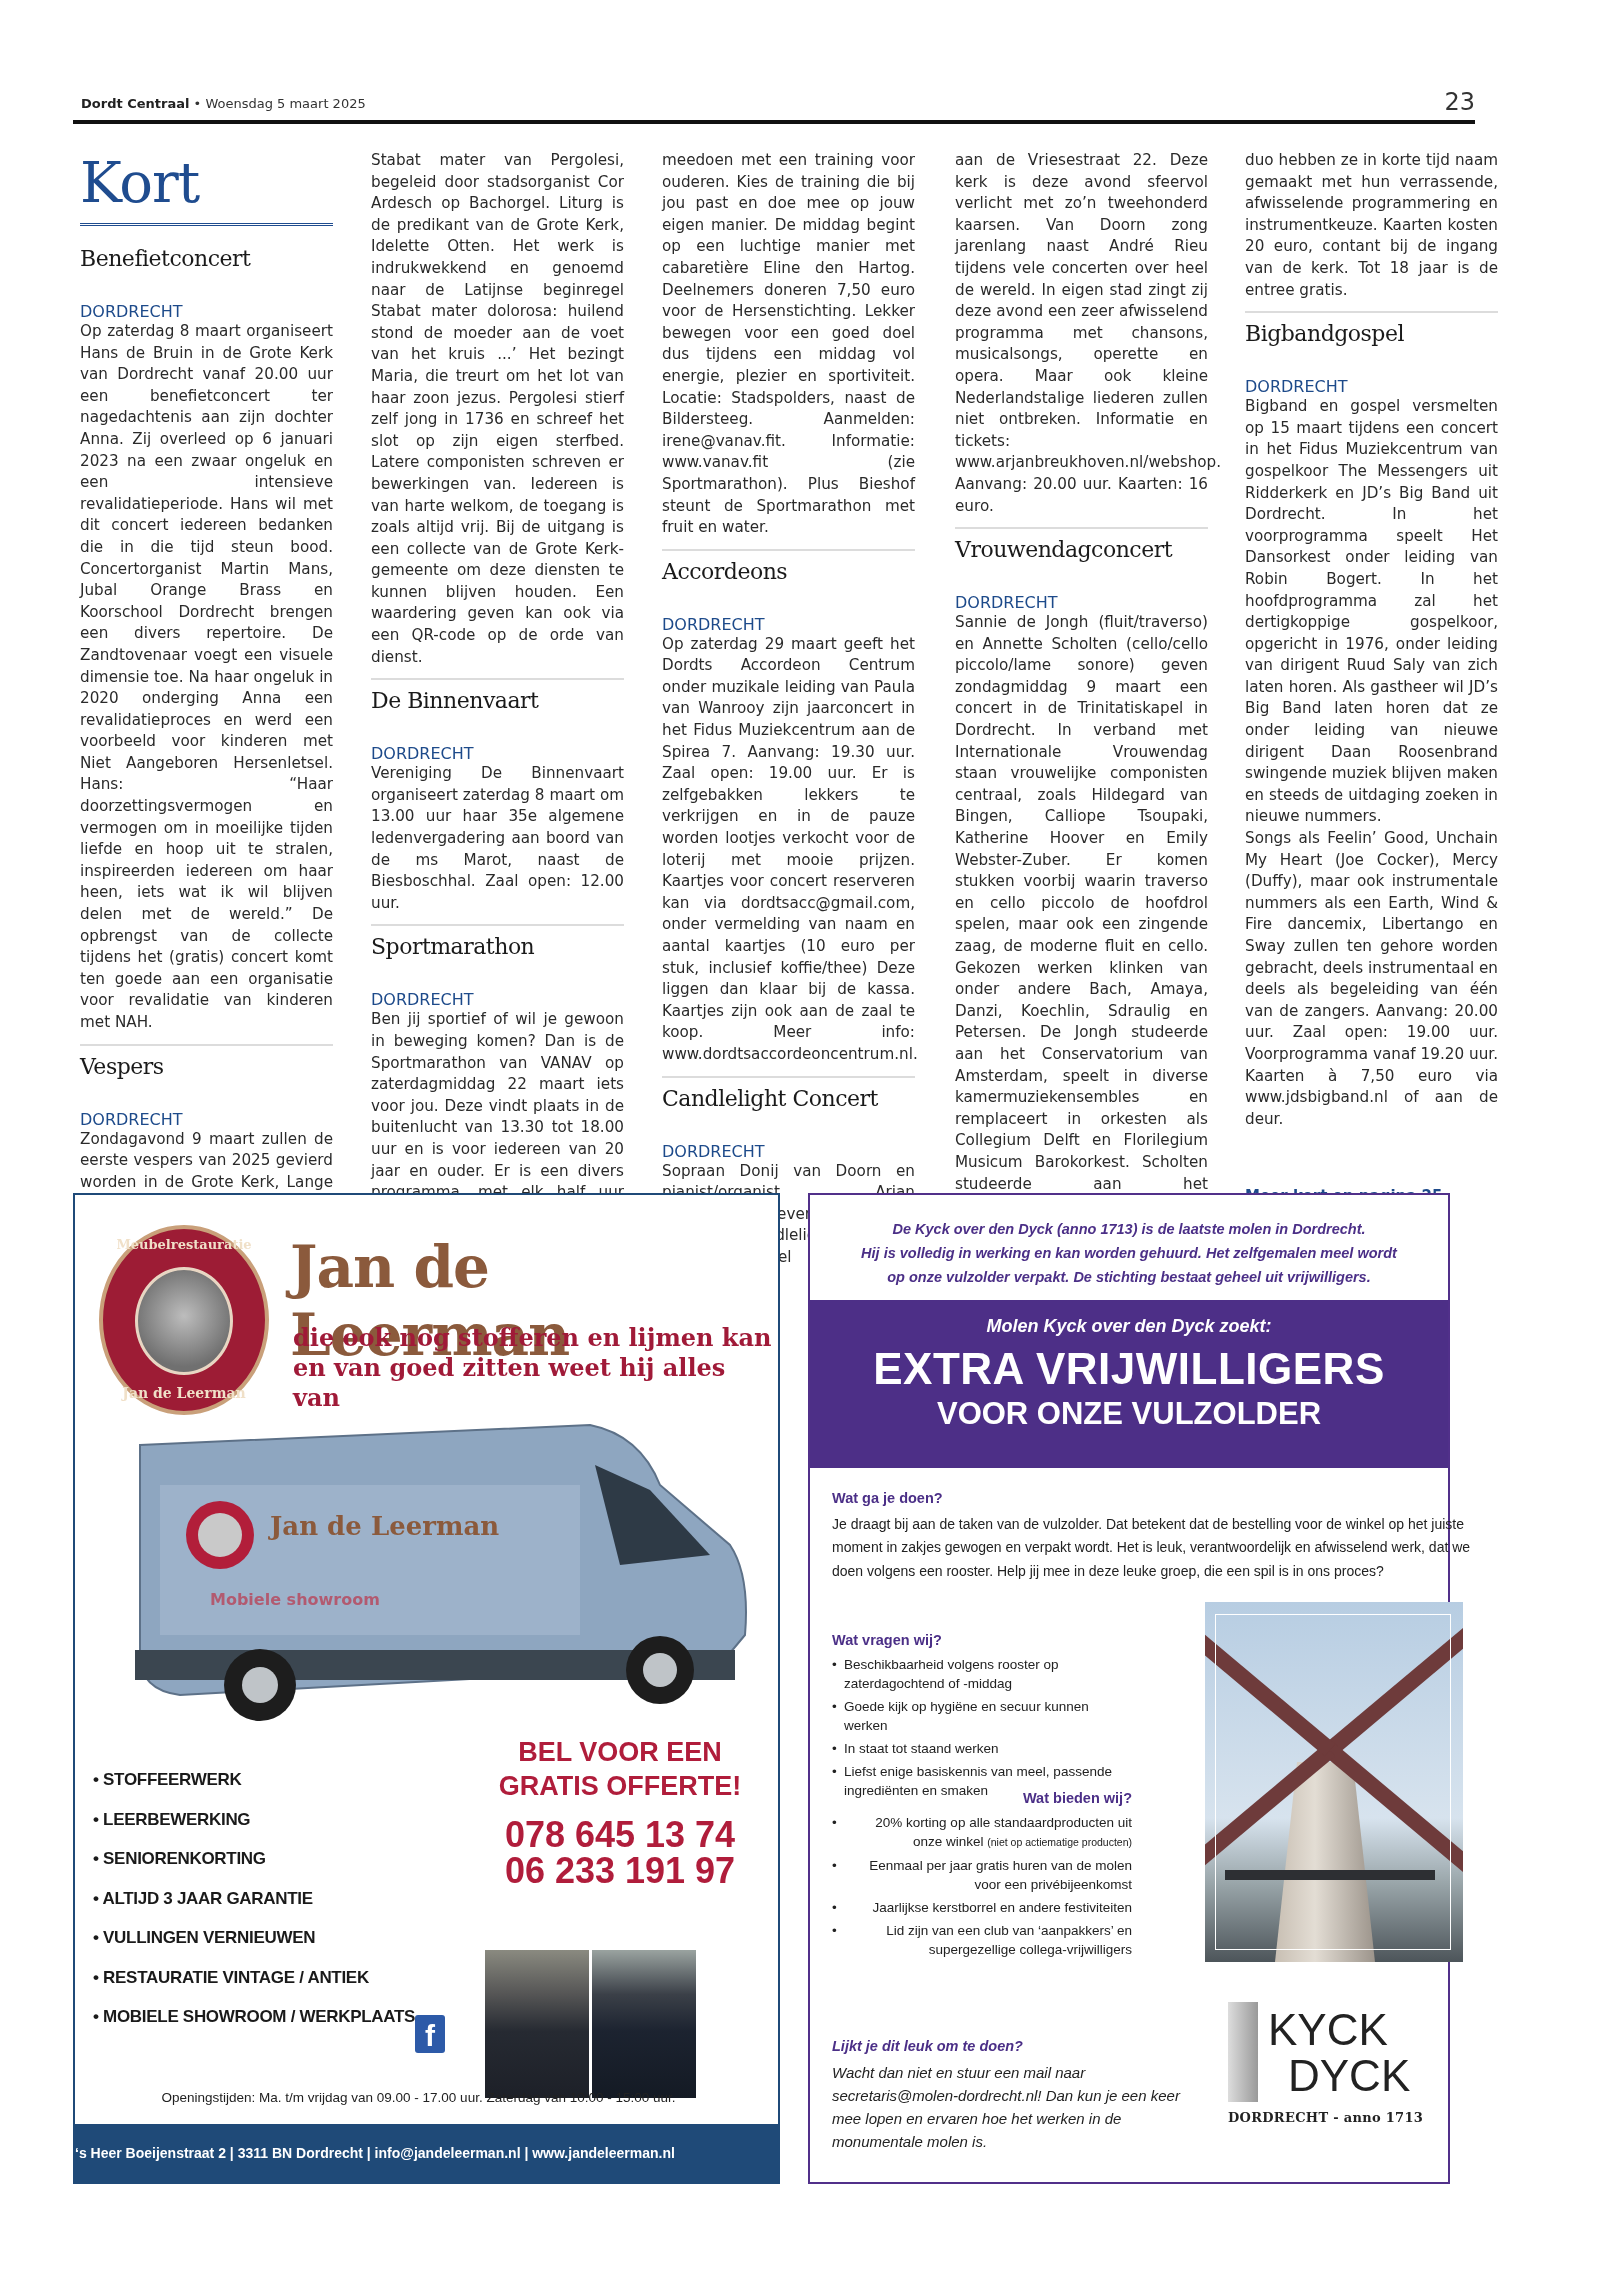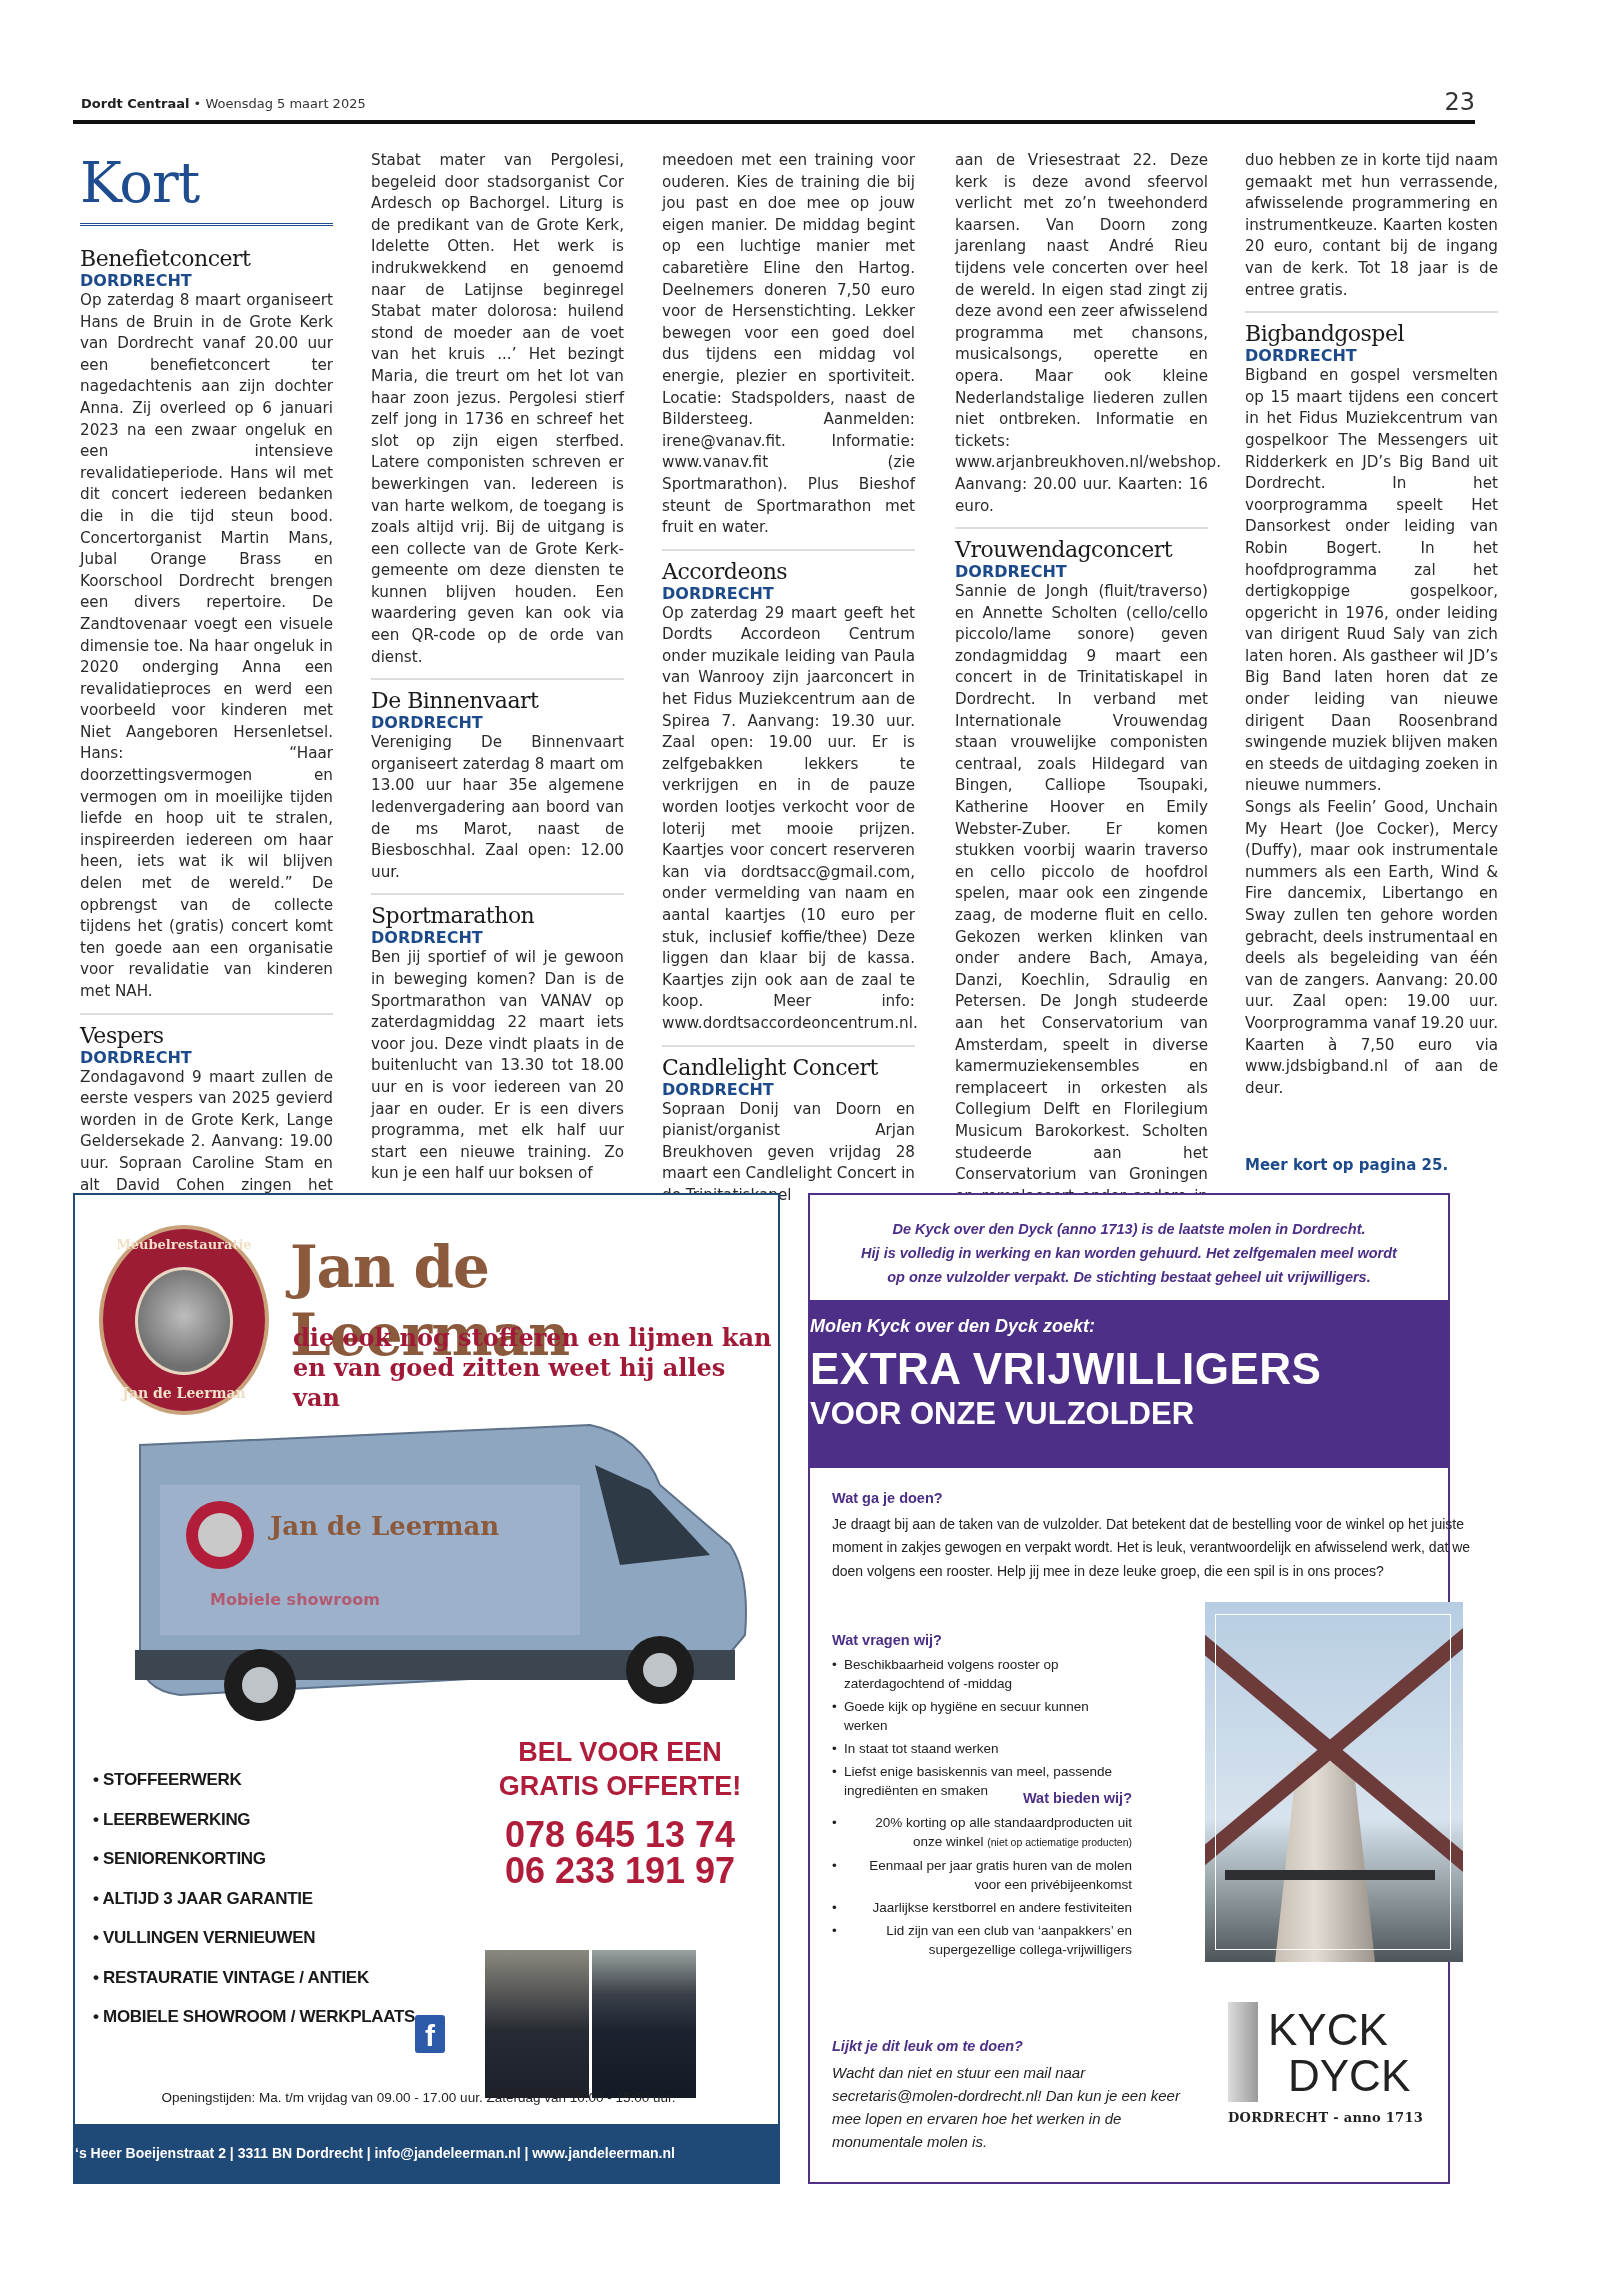--- a/index.html
+++ b/index.html
@@ -15,21 +15,21 @@
   
   .col { position: absolute; top: 150px; width: 253px; font-size: 15.2px; line-height: 21.6px; color: #2a2a2a; text-align: justify; hyphens: manual; }
   .col1 { left: 80px; top: 155px; }
   .col2 { left: 371px; }
   .col3 { left: 662px; }
   .col4 { left: 955px; }
   .col5 { left: 1245px; }
 
   .kort-title { font-family: "DejaVu Serif", serif; font-size: 56px; color: #1f4c8f; line-height: 56px; letter-spacing: -1px; padding-bottom: 12px; border-bottom: 3px double #1f4c8f; margin-bottom: 20px; margin-right: 0; }
   .art-title { font-family: "DejaVu Serif", serif; font-size: 22px; line-height: 25px; color: #1a1a1a; letter-spacing: -0.5px; text-align: left; }
-  .art-place { font-weight: bold; font-size: 16px; line-height: 19px; color: #1d4a8a; text-align: left; }
+  .art-place { font-weight: normal; font-size: 16px; line-height: 19px; color: #1d4a8a; text-align: left; margin-top: 31px; }
   .art-body { margin-bottom: 10px; }
   .divider { height: 2px; background: #dcdcdc; margin: 6px 0 8px 0; }
   .more-link { color: #1d4a8a; font-weight: bold; font-size: 15px; margin-top: 56px; text-align: left; }
 
   
   .ad-left { position: absolute; left: 73px; top: 1193px; width: 707px; height: 991px; border: 2px solid #1f4a78; background: #fff; }
   .logo-badge { position: absolute; left: 24px; top: 30px; width: 170px; height: 190px; border-radius: 50%; background: #9d1c35; border: 4px solid #c9a07a; }
   .logo-badge .face { position: absolute; left: 32px; top: 38px; width: 98px; height: 108px; border-radius: 50%; background: radial-gradient(circle at 50% 45%, #bdbdbd, #707070 70%); border: 3px solid #e8d6c3; }
   .logo-badge .ring-top { position: absolute; left: 0; right: 0; top: 8px; text-align: center; color: #f0e0c8; font-family: "DejaVu Serif", serif; font-weight: bold; font-size: 13px; }
   .logo-badge .ring-bottom { position: absolute; left: 0; right: 0; bottom: 10px; text-align: center; color: #f0e0c8; font-family: "DejaVu Serif", serif; font-weight: bold; font-size: 14px; }
@@ -48,21 +48,21 @@
   .fb-icon { position: absolute; left: 340px; top: 820px; width: 30px; height: 38px; background: #2d5aa8; border-radius: 3px; color: #fff; font-weight: bold; font-family: "Liberation Sans", sans-serif; font-size: 30px; text-align: center; line-height: 42px; }
   .sofa { position: absolute; top: 755px; width: 104px; height: 148px; background: linear-gradient(180deg, #8a8a80 0%, #555 30%, #262a32 55%, #1d2028 100%); }
   .sofa1 { left: 410px; }
   .sofa2 { left: 517px; background: linear-gradient(180deg, #9aa3a0 0%, #3b4048 30%, #1c2330 55%, #141a24 100%); }
   .hours { position: absolute; left: 0; right: 16px; top: 895px; text-align: center; font-family: "Liberation Sans", sans-serif; font-size: 13.5px; color: #222; }
   .ad-footer { position: absolute; left: 0; right: 0; bottom: 0; height: 58px; background: #1f4a78; color: #fff; text-align: left; font-family: "Liberation Sans", sans-serif; font-weight: bold; font-size: 14px; line-height: 58px; }
 
   
   .ad-right { position: absolute; left: 808px; top: 1193px; width: 642px; height: 991px; border: 2px solid #51308a; background: #fff; }
   .intro { text-align: center; color: #4b2f87; font-family: "Liberation Sans", sans-serif; font-weight: bold; font-style: italic; font-size: 14.5px; line-height: 24px; padding-top: 22px; height: 105px; }
-  .banner { position: absolute; left: 0; right: 0; top: 105px; height: 168px; background: #4d2f87; color: #fff; font-family: "Liberation Sans", sans-serif; }
+  .banner { position: absolute; left: 0; right: 0; top: 105px; height: 168px; background: #4d2f87; color: #fff; text-align: center; font-family: "Liberation Sans", sans-serif; }
   .banner .zoekt { font-style: italic; font-weight: bold; font-size: 18px; padding-top: 16px; }
   .banner .big { font-weight: bold; font-size: 44px; line-height: 52px; letter-spacing: 0.5px; margin-top: 6px; }
   .banner .sub { font-weight: bold; font-size: 31px; line-height: 38px; }
   .sec { position: absolute; left: 22px; font-family: "Liberation Sans", sans-serif; color: #222; font-size: 14px; line-height: 23.5px; }
   .sec h4 { color: #4b2f87; font-size: 14.5px; font-weight: bold; margin-bottom: 2px; }
   .sec1 { top: 292px; width: 660px; }
   .sec2 { top: 434px; width: 300px; }
   .sec3 { top: 592px; width: 300px; text-align: right; }
   .sec ul { list-style: none; }
   .sec ul li { position: relative; padding-left: 12px; line-height: 19px; margin-bottom: 4px; font-size: 13.5px; }

